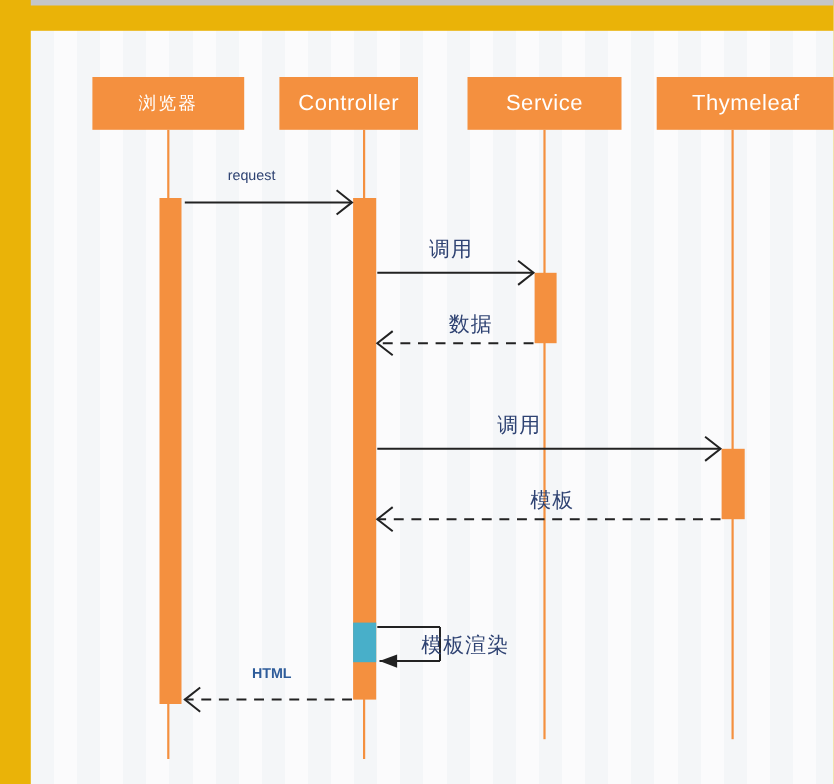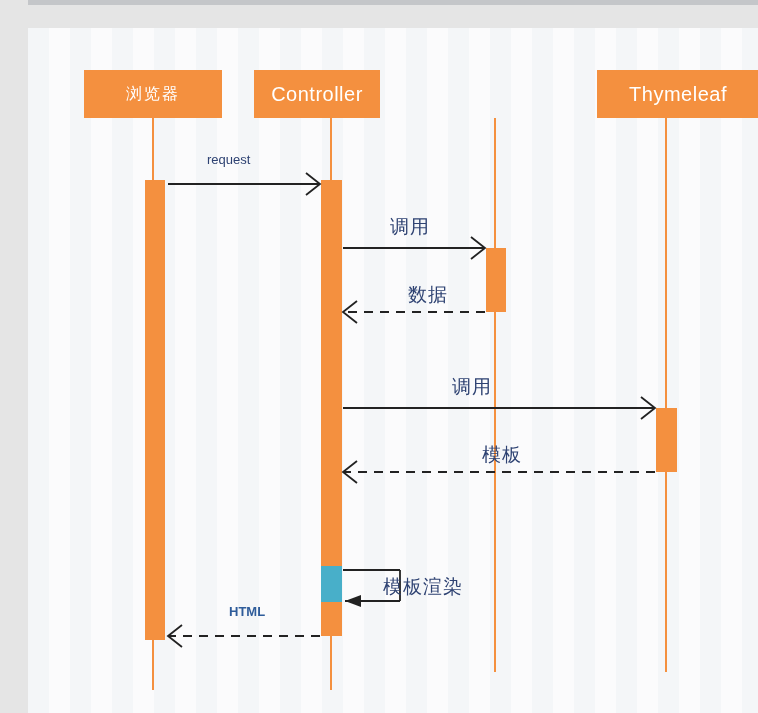--- a/index.html
+++ b/index.html
@@ -5,21 +5,21 @@
   html, body {
     margin: 0;
     padding: 0;
     background: #ffffff;
     font-family: "Liberation Sans", sans-serif;
   }
   #root {
     position: relative;
     width: 758px;
     height: 713px;
-    background: #e5e5e5;
+    background: #eab308;
     overflow: hidden;
   }
   
   #topbar {
     position: absolute;
     left: 28px;
     top: 0px;
     width: 730px;
     height: 5px;
     background: #c4c6c9;
@@ -141,20 +141,21 @@
       </g>
       <g>
         <line x1="320" y1="636" x2="168" y2="636" stroke="#222222" stroke-width="1.8" stroke-dasharray="9 7"></line>
         <path d="M 182 625 L 168 636 L 182 647" fill="none" stroke="#222222" stroke-width="1.8"></path>
       </g>
     </svg>
 
   <div class="layer" id="participants-layer">
       <div class="participant cjk" style="left: 84px; top: 70px; width: 138px; height: 48px; pointer-events: auto;">浏览器</div>
       <div class="participant" style="left: 254px; top: 70px; width: 126px; height: 48px; pointer-events: auto;">Controller</div>
+      <div class="participant" style="left: 425px; top: 70px; width: 140px; height: 48px; pointer-events: auto;">Service</div>
       <div class="participant" style="left: 597px; top: 70px; width: 162px; height: 48px; pointer-events: auto;">Thymeleaf</div>
     </div>
 
   <div class="layer" id="labels-layer">
       <div class="msg-label" style="left: 207px; top: 152px;">request</div>
       <div class="msg-label cjk" style="left: 390px; top: 214px;">调用</div>
       <div class="msg-label cjk" style="left: 392px; top: 282px; margin-left: 16px;">数据</div>
       <div class="msg-label cjk" style="left: 452px; top: 374px;">调用</div>
       <div class="msg-label cjk" style="left: 452px; top: 442px; margin-left: 30px;">模板</div>
       <div class="msg-label cjk" style="left: 383px; top: 540px; margin-top: 34px;">模板渲染</div>

